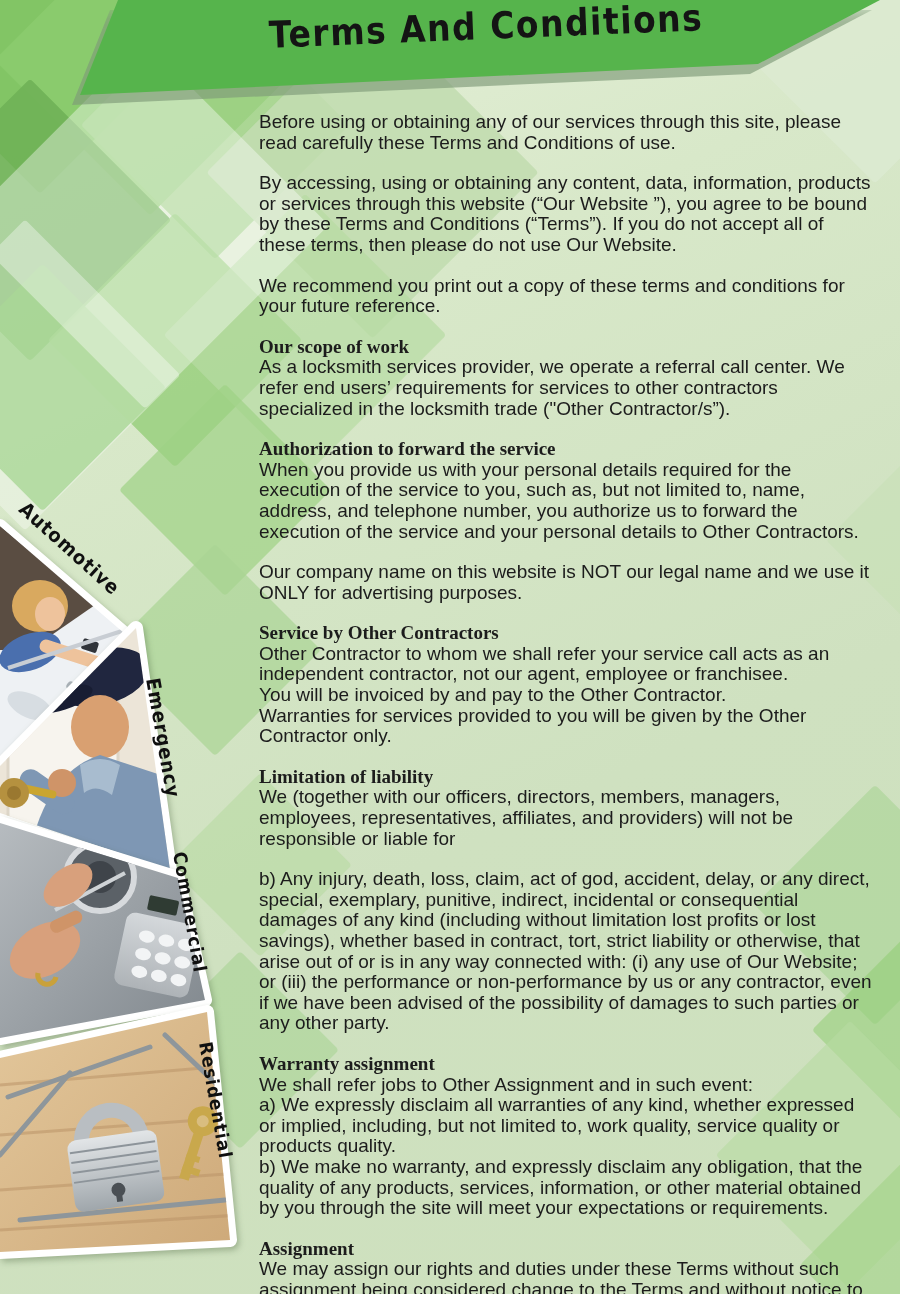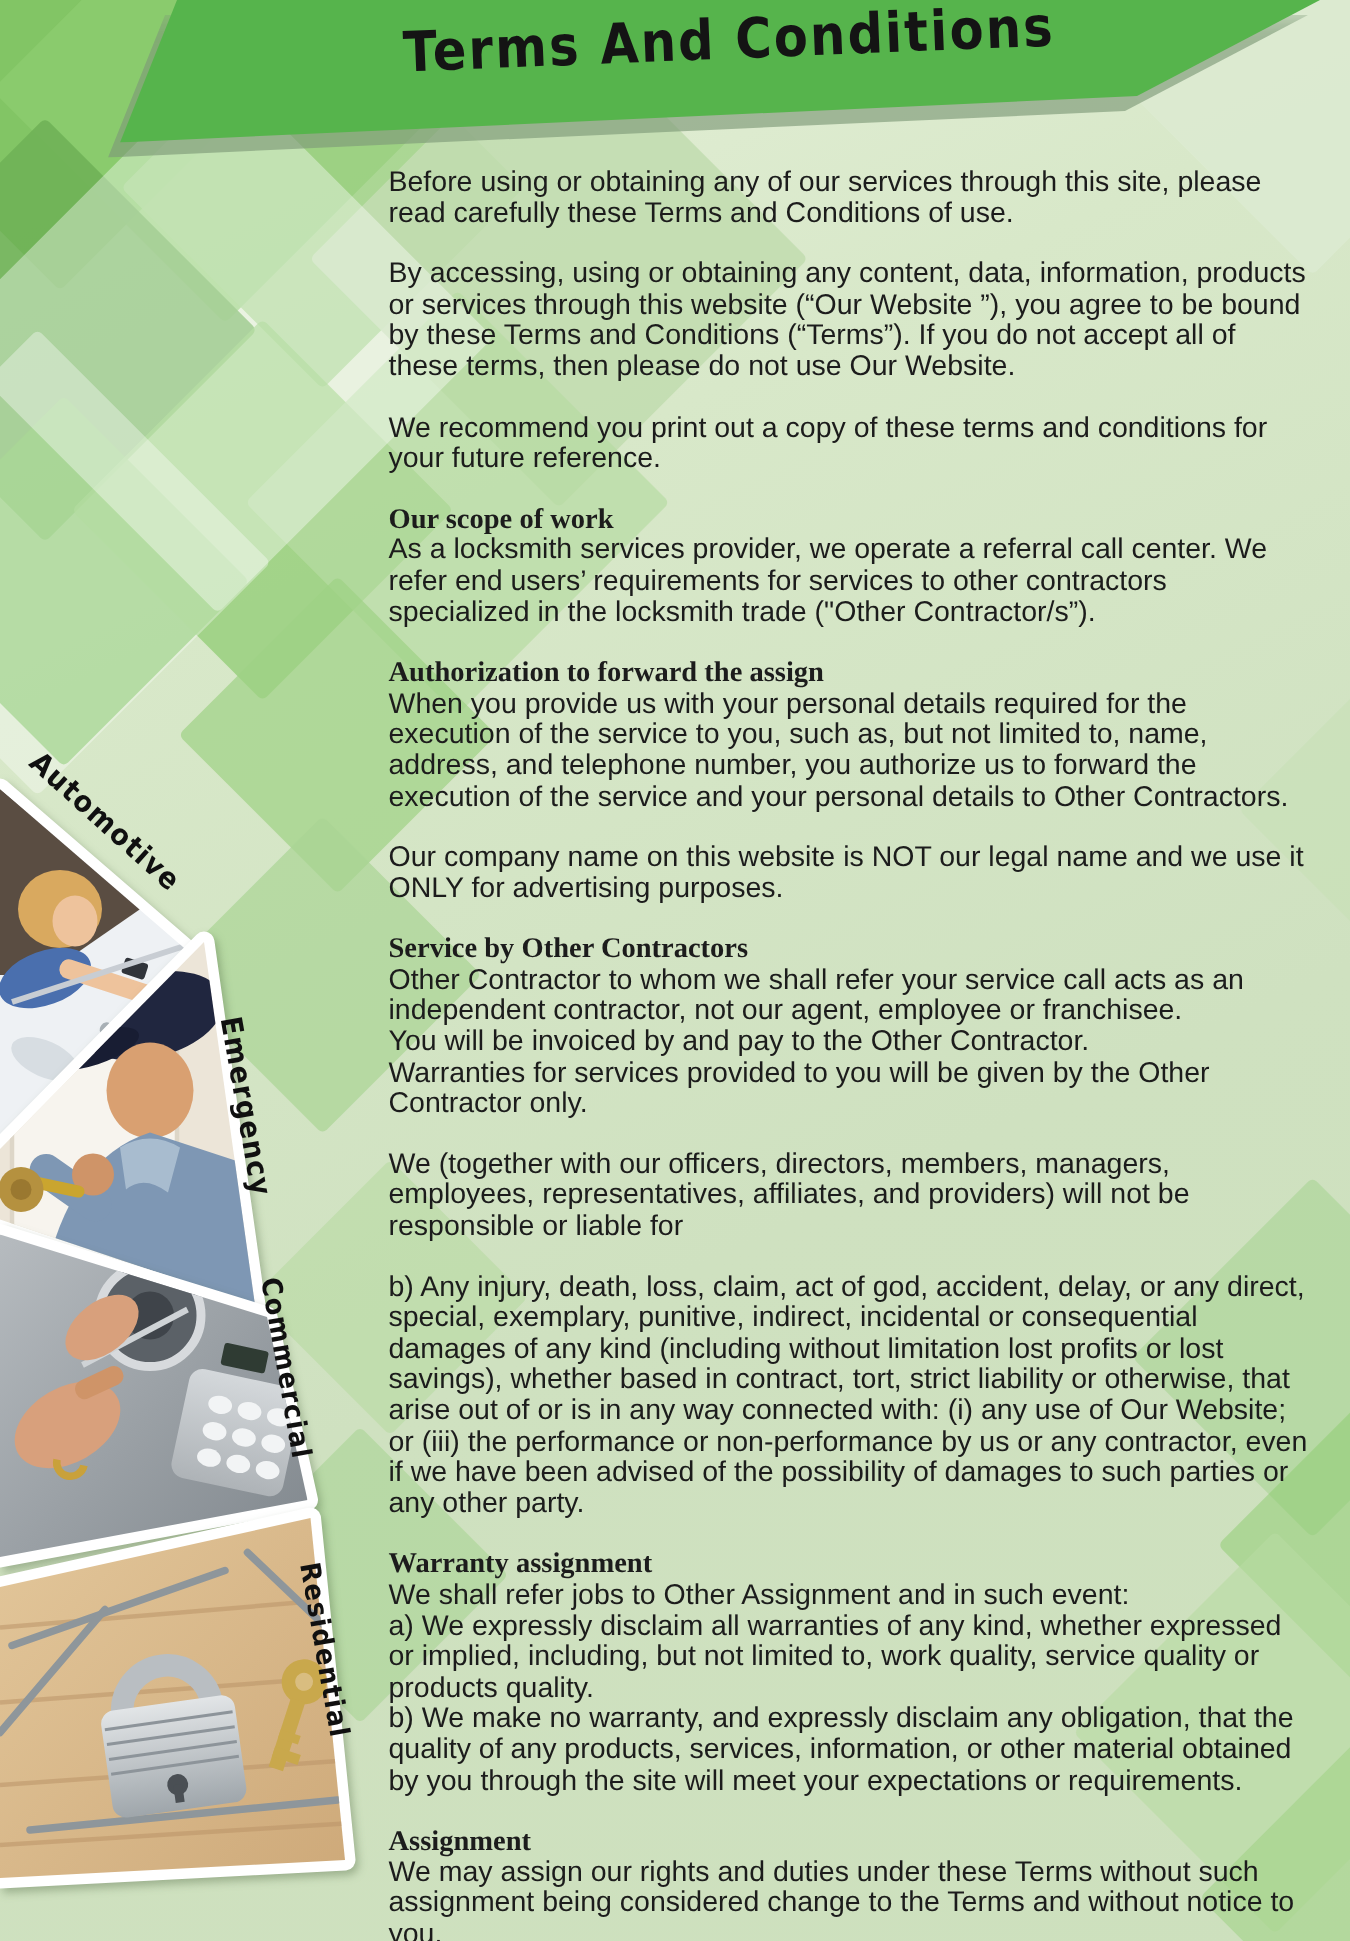--- a/index.html
+++ b/index.html
@@ -249,33 +249,34 @@
         <div class="para">By accessing, using or obtaining any content, data, information, products or services through this website (“Our Website ”), you agree to be bound by these Terms and Conditions (“Terms”). If you do not accept all of these terms, then please do not use Our Website.</div>
       </div>
       <div class="section">
         <div class="para">We recommend you print out a copy of these terms and conditions for your future reference.</div>
       </div>
       <div class="section">
         <div class="sec-h">Our scope of work</div>
         <div class="para">As a locksmith services provider, we operate a referral call center. We refer end users’ requirements for services to other contractors specialized in the locksmith trade ("Other Contractor/s”).</div>
       </div>
       <div class="section">
-        <div class="sec-h">Authorization to forward the assign</div>
+        <div class="sec-h">Authorization to forward the service</div>
         <div class="para">When you provide us with your personal details required for the execution of the service to you, such as, but not limited to, name, address, and telephone number, you authorize us to forward the execution of the service and your personal details to Other Contractors.</div>
       </div>
       <div class="section">
         <div class="para">Our company name on this website is NOT our legal name and we use it ONLY for advertising purposes.</div>
       </div>
       <div class="section">
         <div class="sec-h">Service by Other Contractors</div>
         <div class="para">Other Contractor to whom we shall refer your service call acts as an independent contractor, not our agent, employee or franchisee.</div>
         <div class="para">You will be invoiced by and pay to the Other Contractor.</div>
         <div class="para">Warranties for services provided to you will be given by the Other Contractor only.</div>
       </div>
       <div class="section">
+        <div class="sec-h">Limitation of liability</div>
         <div class="para">We (together with our officers, directors, members, managers, employees, representatives, affiliates, and providers) will not be responsible or liable for</div>
       </div>
       <div class="section">
         <div class="para">b) Any injury, death, loss, claim, act of god, accident, delay, or any direct, special, exemplary, punitive, indirect, incidental or consequential damages of any kind (including without limitation lost profits or lost savings), whether based in contract, tort, strict liability or otherwise, that arise out of or is in any way connected with: (i) any use of Our Website; or (iii) the performance or non-performance by us or any contractor, even if we have been advised of the possibility of damages to such parties or any other party.</div>
       </div>
       <div class="section">
         <div class="sec-h">Warranty assignment</div>
         <div class="para">We shall refer jobs to Other Assignment and in such event:</div>
         <div class="para">a) We expressly disclaim all warranties of any kind, whether expressed or implied, including, but not limited to, work quality, service quality or products quality.</div>
         <div class="para">b) We make no warranty, and expressly disclaim any obligation, that the quality of any products, services, information, or other material obtained by you through the site will meet your expectations or requirements.</div>

